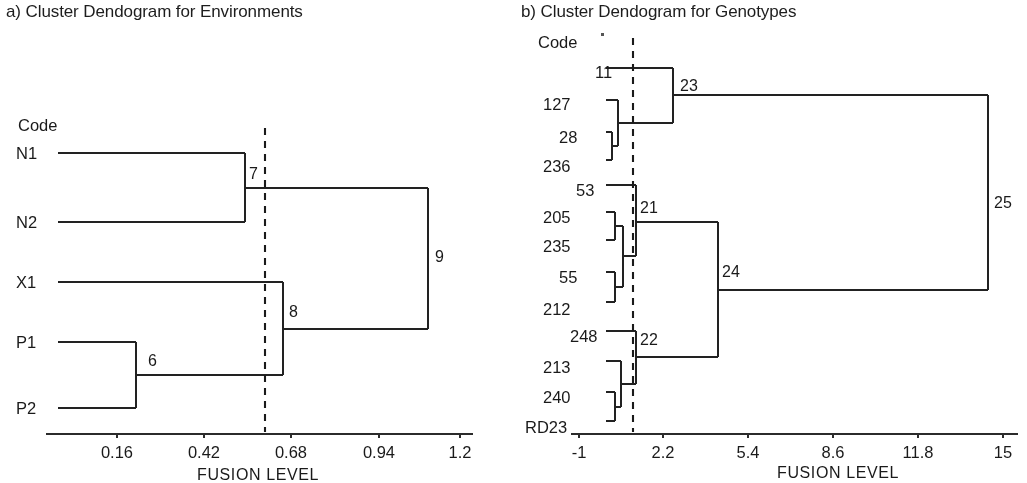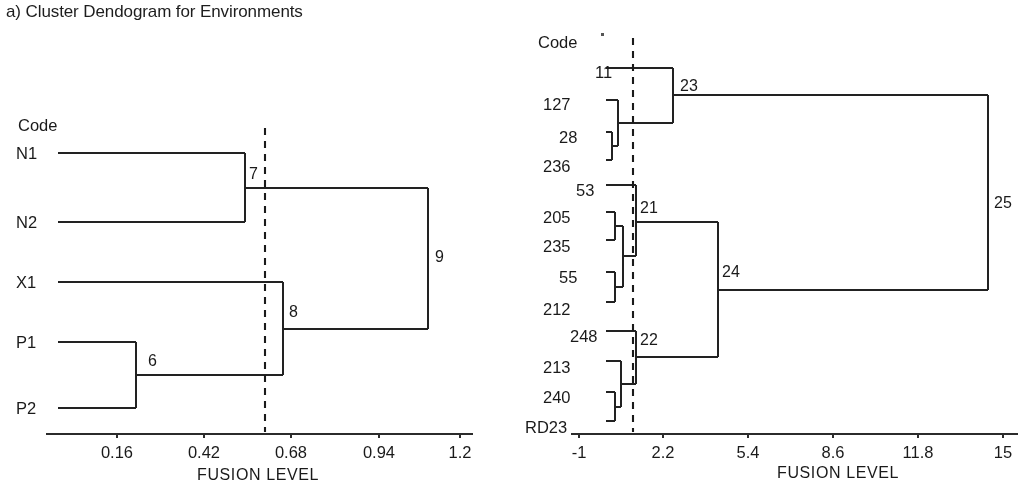--- a/index.html
+++ b/index.html
@@ -127,20 +127,21 @@
         <g>
           <text x="140" y="366" class="node-label">6</text>
           <text x="241" y="179" class="node-label">7</text>
           <text x="281" y="317" class="node-label">8</text>
           <text x="427" y="262" class="node-label">9</text>
         </g>
       </svg>
   </div>
 
   <div class="panel" id="panel-b">
+    <div class="panel-title">b) Cluster Dendogram for Genotypes</div>
     <svg id="svg-b" width="527" height="483">
         <g>
           <path d="M98,68 L165,68" class="tree-line"></path>
           <path d="M98,100 L110,100" class="tree-line"></path>
           <path d="M98,132 L104,132" class="tree-line"></path>
           <path d="M98,160 L104,160" class="tree-line"></path>
           <path d="M104,132 L104,160" class="tree-line"></path>
           <path d="M104,146 L110,146" class="tree-line"></path>
           <path d="M110,100 L110,146" class="tree-line"></path>
           <path d="M110,123 L165,123" class="tree-line"></path>

